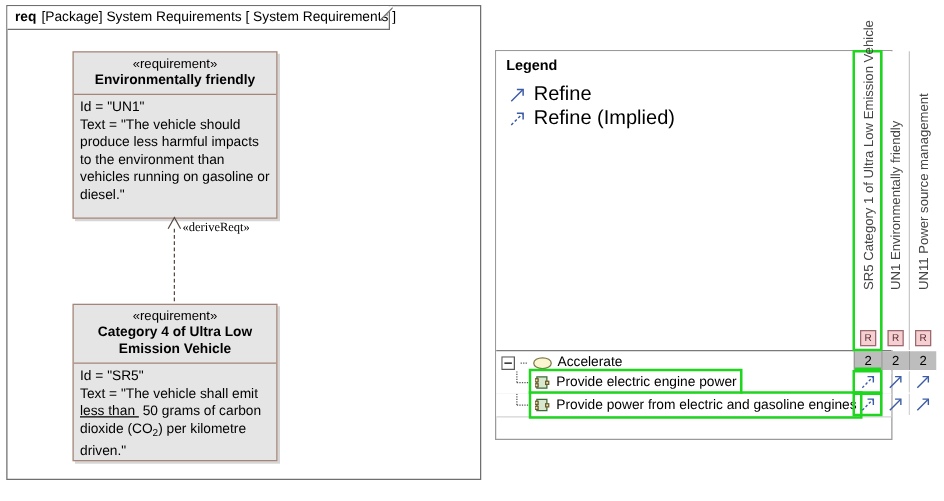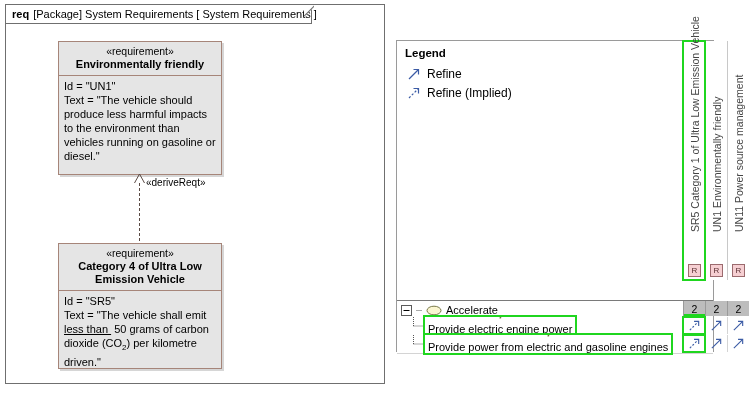--- a/index.html
+++ b/index.html
@@ -36,31 +36,31 @@
   sub{font-size:8px;}
 
   #req-env{left:52px;top:36px;width:164px;height:134px;}
   #req-cat{left:52px;top:238px;width:164px;height:126px;}
 
   
   #derive-line{position:absolute;left:133px;top:178px;width:0;height:58px;
      border-left:1px dashed #5a4a44;}
   #derive-arrow{position:absolute;left:127px;top:168px;width:13px;height:11px;}
   #derive-label{position:absolute;left:140px;top:172px;font-size:10px;color:#000;
-     white-space:nowrap;}
+     white-space:nowrap;font-family:Liberation Serif, serif;}
 
   
   #matrix{position:absolute;left:396px;top:40px;width:318px;height:312px;
     border:1px solid #9a9a9a;background:#ffffff;box-sizing:border-box;
     font-size:11px;color:#000;}
 
   #legend-area{position:absolute;left:0;top:0;right:0;height:239px;background:#fff;}
   #legend-title{position:absolute;left:8px;top:6px;font-size:11.5px;font-weight:bold;}
   .legend-row{position:absolute;left:10px;display:flex;align-items:center;gap:6px;}
-  .legend-row .lbl{font-size:12px;}
+  .legend-row .lbl{font-size:16px;}
 
   
   .colhdr{position:absolute;top:0;width:22px;height:239px;
     border-left:1px solid #c8c8c8;box-sizing:border-box;background:#fff;}
   .colhdr .vtext{position:absolute;left:0;bottom:22px;width:239px;height:22px;
     transform:rotate(-90deg);transform-origin:left top;
     display:flex;align-items:center;padding-left:4px;
     font-size:10.5px;color:#454545;white-space:nowrap;}
   .colhdr .rbadge{position:absolute;left:4px;bottom:3px;width:13px;height:13px;
     background:#f6cfd2;border:1px solid #9b6a6e;box-sizing:border-box;
@@ -74,35 +74,35 @@
   .cnt{position:absolute;top:0;width:22px;height:15px;background:#bdbdbd;
     border-left:1px solid #9a9a9a;box-sizing:border-box;
     display:flex;align-items:center;justify-content:center;font-size:10.5px;color:#000;}
   #cnt0{left:286px;}
   #cnt1{left:308px;}
   #cnt2{left:330px;}
   #cnt0:after{content:"";position:absolute;left:0;right:0;bottom:0;height:2px;background:#1fd61f;}
 
   
   .mrow{position:absolute;left:0;right:0;height:18px;border-bottom:1px solid #d4d4d4;
-     background:#fff;margin-top:20px;}
+     background:#fff;}
   #row0{top:255px;}
   #row1{top:273px;}
   #row2{top:291px;}
   .rowlabel{position:absolute;left:0;top:0;height:18px;display:flex;align-items:center;
      gap:4px;white-space:nowrap;}
   .rowlabel .txt{font-size:11px;color:#000;}
   .cell{position:absolute;top:0;width:22px;height:17px;border-left:1px solid #d4d4d4;
      box-sizing:border-box;display:flex;align-items:center;justify-content:center;}
   .c0{left:286px;}
   .c1{left:308px;}
   .c2{left:330px;}
   .cell-sel{outline:2px solid #1fd61f;outline-offset:-1px;z-index:5;}
 
-  .namebox-sel{outline:2px solid #1fd61f;outline-offset:0px;flex-direction:column;}
+  .namebox-sel{outline:2px solid #1fd61f;outline-offset:0px;}
 
   .treelines{position:absolute;left:14px;top:0;height:18px;width:18px;}
 </style>
 </head>
 <body>
 
 <div id="req-diagram">
 
   <div id="diagram-header">
     <span class="kw">req</span>

